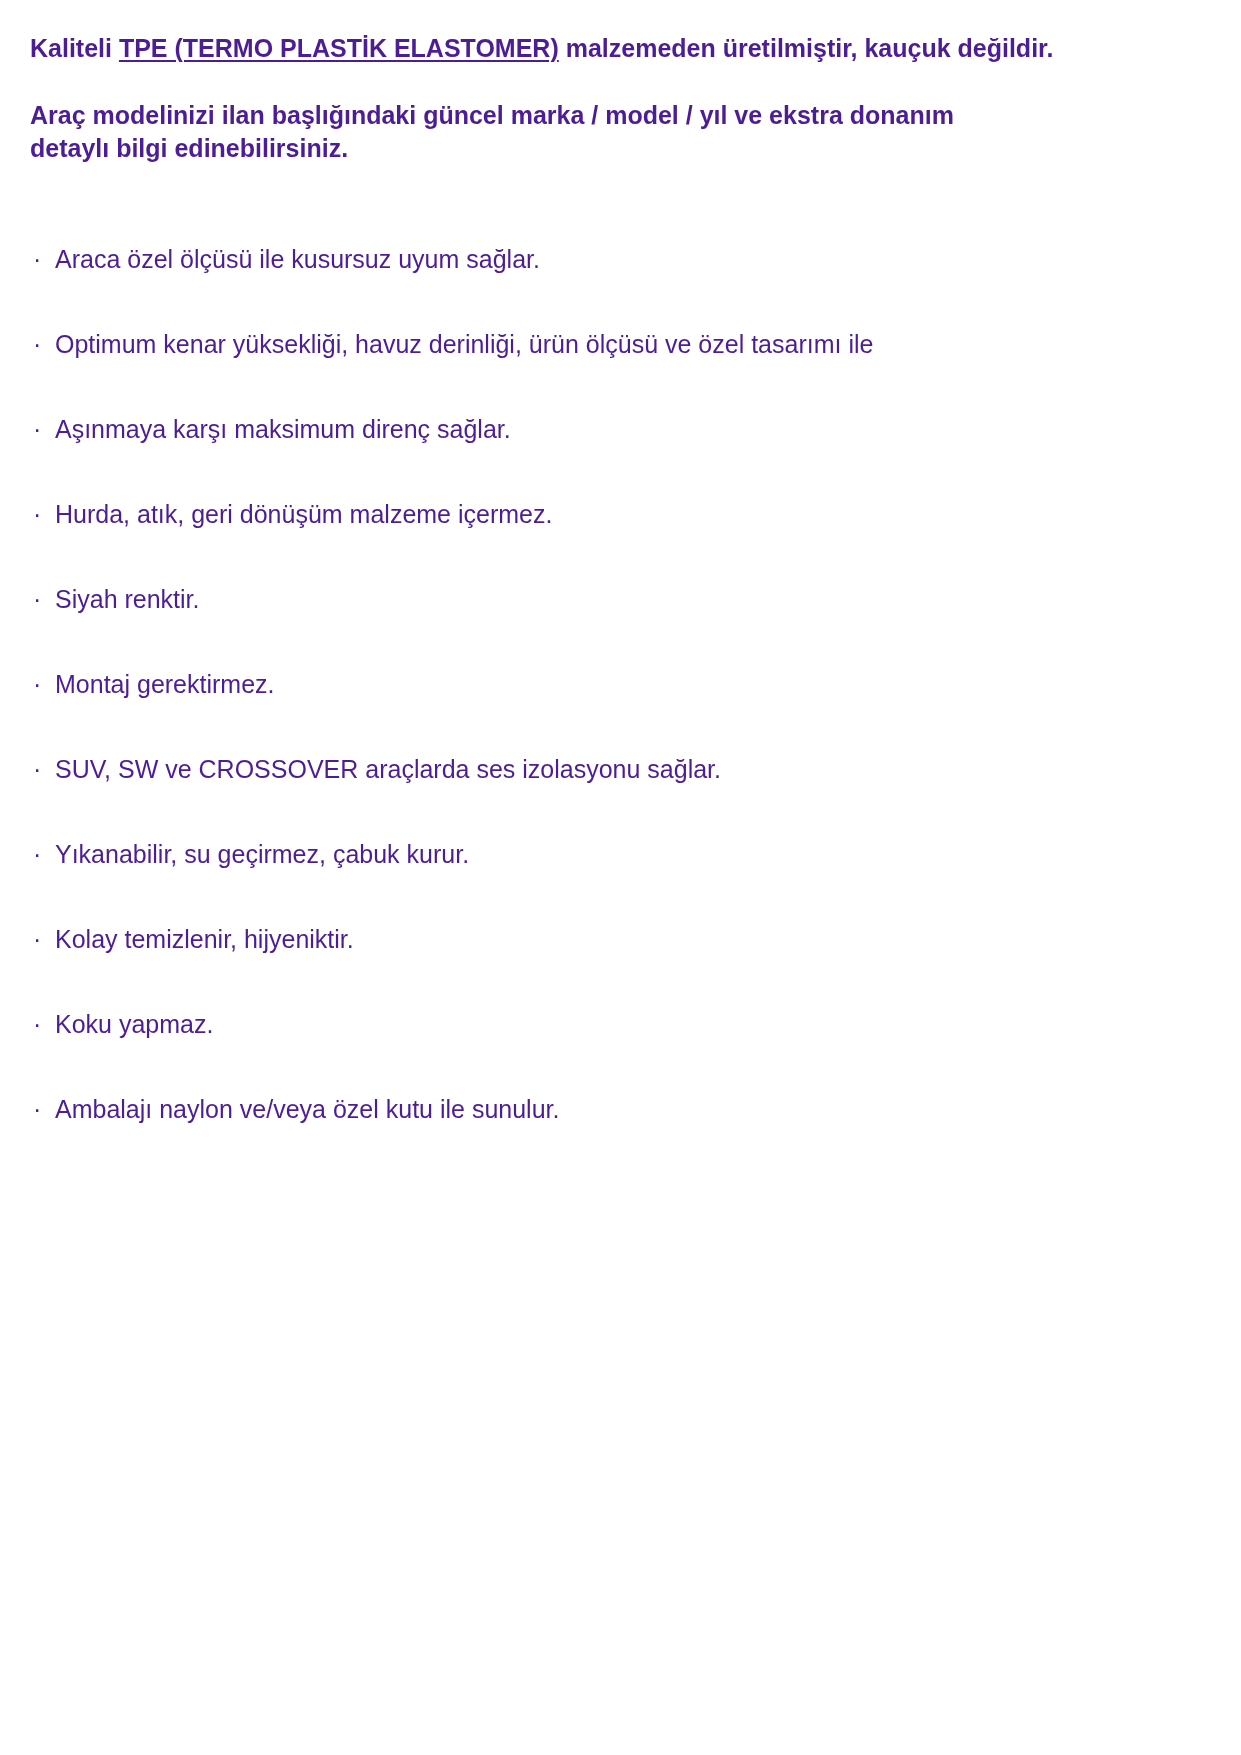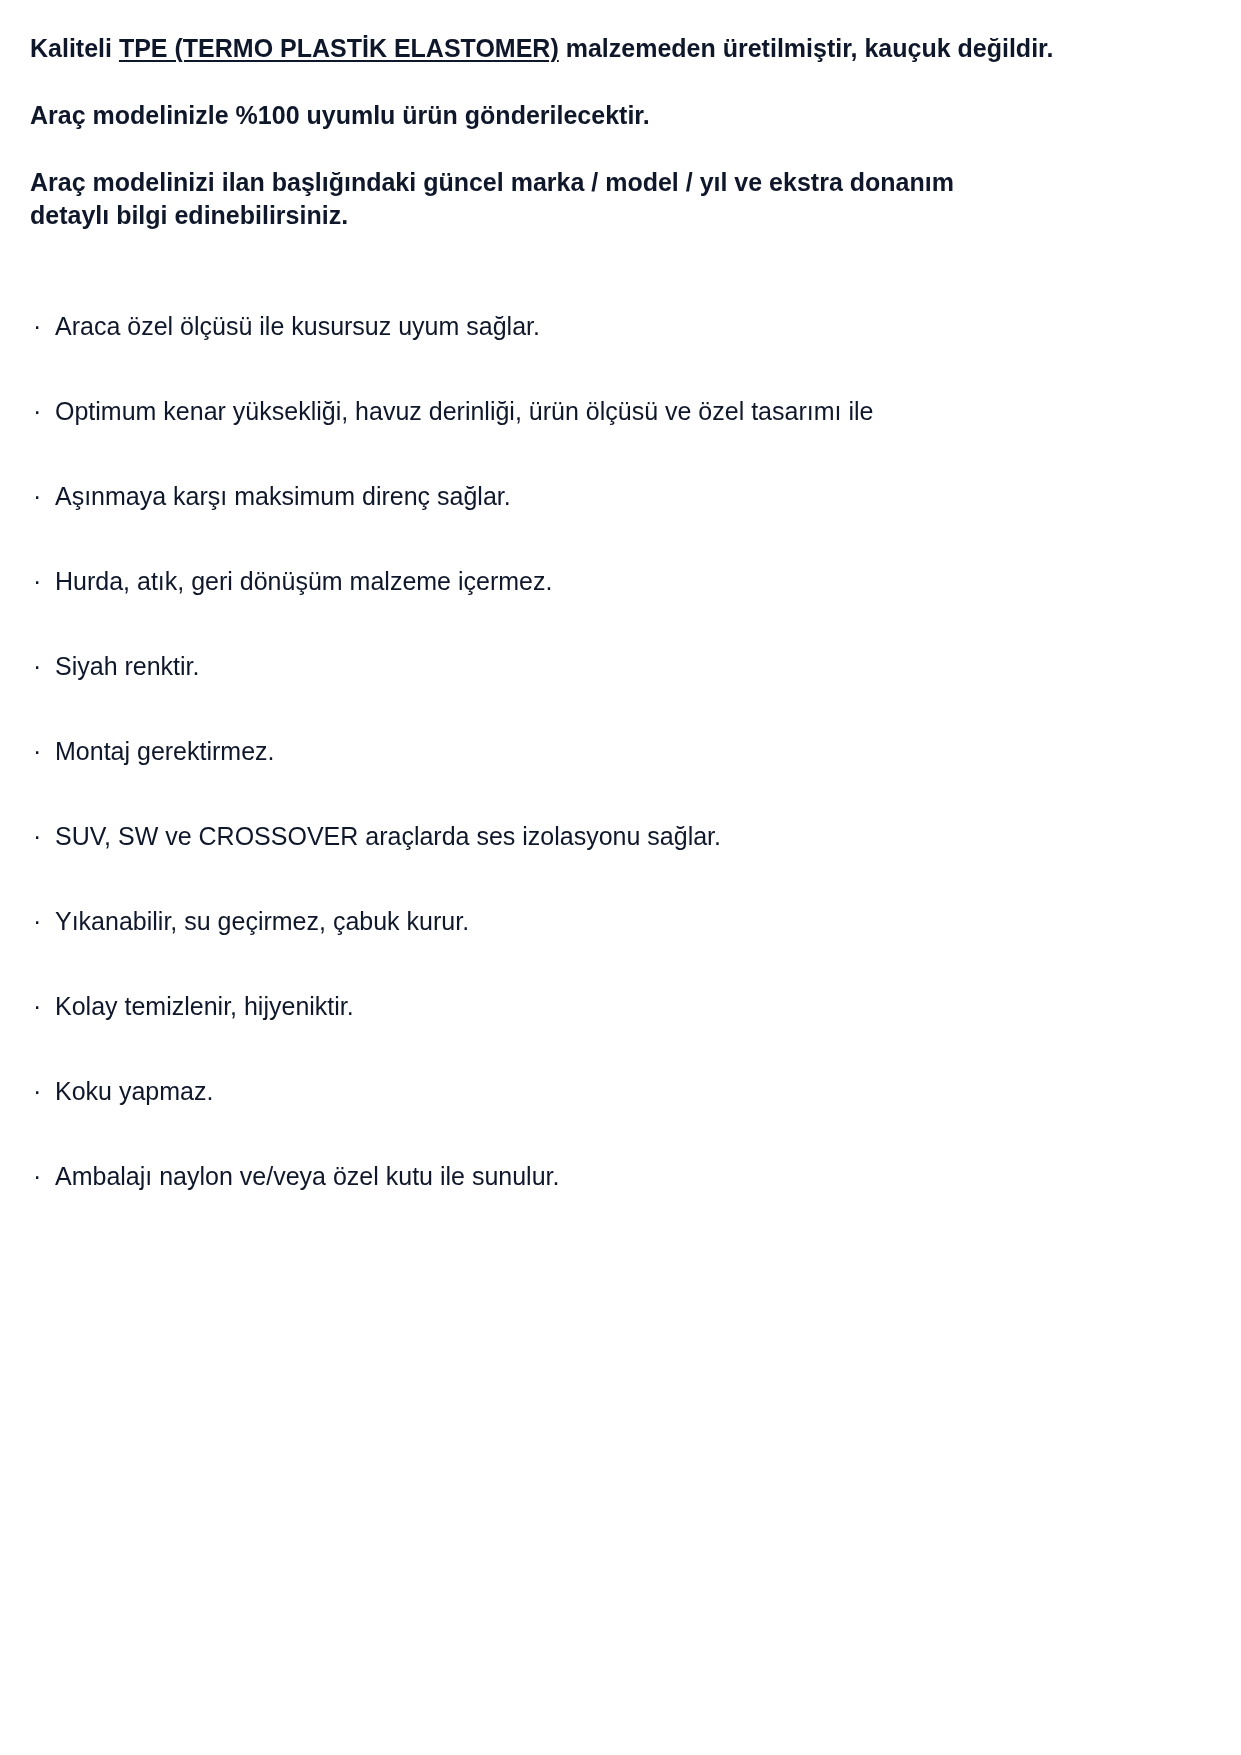--- a/index.html
+++ b/index.html
@@ -7,21 +7,21 @@
     position: relative;
     width: 1241px;
     height: 1755px;
     background: #ffffff;
     box-sizing: border-box;
     padding: 32px 30px 0 30px;
     overflow: hidden;
     font-family: "Liberation Sans", sans-serif;
     font-size: 25px;
     line-height: 33px;
-    color: #0f172a;
+    color: #4c1d95;
     -webkit-font-smoothing: antialiased;
   }
   .h {
     font-weight: bold;
     margin: 0 0 34px 0;
     white-space: nowrap;
   }
   .h .u { text-decoration: underline; text-decoration-thickness: 2px; text-underline-offset: 3px; }
   .para { margin-bottom: 7px; }
   .ln { display: block; white-space: nowrap; }
@@ -45,21 +45,20 @@
   }
   .txt { flex: 1 1 auto; }
 </style>
 </head>
 <body>
 
 <div class="page">
 
   <p class="h"><span>Kaliteli </span><span class="u">TPE (TERMO PLASTİK ELASTOMER)</span><span> malzemeden üretilmiştir, kauçuk değildir.</span></p>
 
-  <p class="h">Araç modelinizle %100 uyumlu ürün gönderilecektir.</p>
 
   <p class="h para">
     <span class="ln">Araç modelinizi ilan başlığındaki güncel marka / model / yıl ve ekstra donanım</span>
     <span class="ln">detaylı bilgi edinebilirsiniz.</span>
   </p>
 
   <ul class="bullets">
     <li>
       <span class="dot">·</span>
       <span class="txt">

